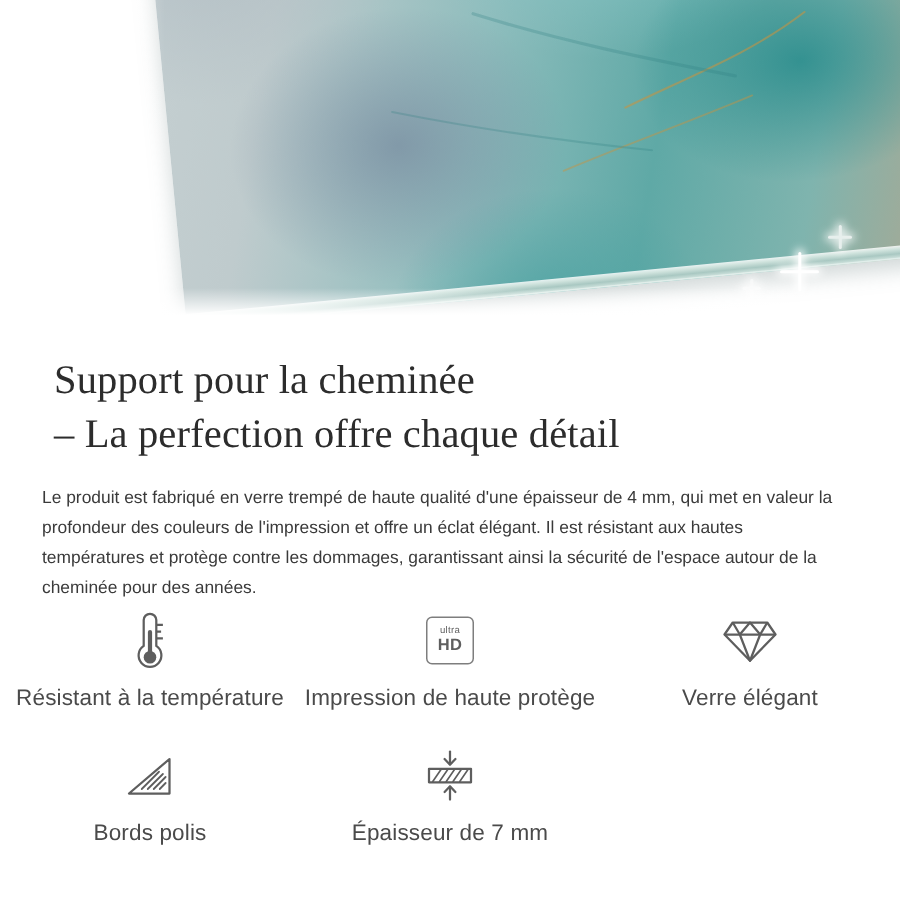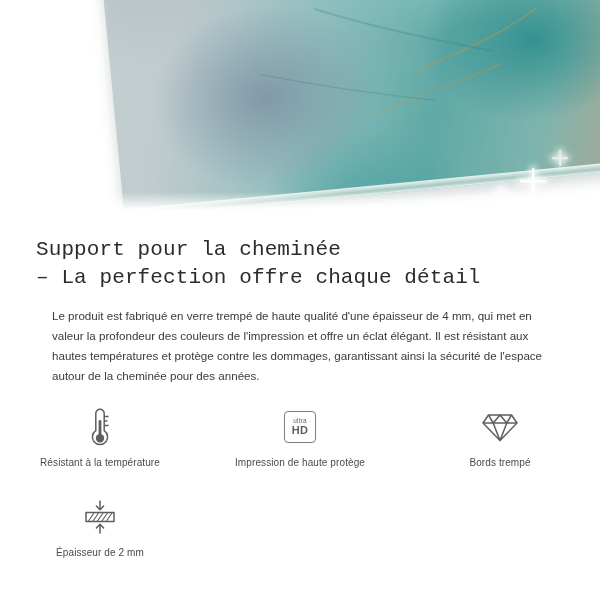--- a/index.html
+++ b/index.html
@@ -115,31 +115,31 @@
 
   
   .content {
     position: absolute;
     left: 0; top: 218px;
     width: 600px;
   }
   .headline {
     margin: 0;
     padding: 18px 48px 0 36px;
-    font-family: Liberation Mono, monospace;
-    font-size: 21px;
+    font-family: Liberation Serif, serif;
+    font-size: 27px;
     line-height: 1.32;
     font-weight: 400;
     color: #2c2c2c;
     letter-spacing: 0.1px;
   }
   .headline .l2 { display: block; }
   .body-copy {
     margin: 0;
-    padding: 15px 42px 0 52px;
+    padding: 15px 42px 0 28px;
     font-size: 11.6px;
     line-height: 1.72;
     color: #3a3a3a;
   }
 
   
   .features {
     position: absolute;
     left: 0;
     top: 398px;
@@ -158,21 +158,21 @@
     box-sizing: border-box;
   }
   .feature .ico {
     height: 46px;
     display: flex;
     align-items: center;
     justify-content: center;
   }
   .feature .cap {
     margin-top: 7px;
-    font-size: 10px;
+    font-size: 15px;
     color: #4a4a4a;
     text-align: left;
     letter-spacing: 0.1px;
   }
   svg { display: block; }
 
   .hd-badge {
     width: 30px; height: 30px;
     border: 1.6px solid #7e7e7e;
     border-radius: 4px;
@@ -274,40 +274,54 @@
       <div class="ico">
         <svg width="40" height="34" viewBox="0 0 40 34">
           <g fill="none" stroke="#5e5e5e" stroke-width="1.5" stroke-linejoin="round">
             <path d="M8.5 5 H31.5 L37 13 L20 30.5 L3 13 Z"></path>
             <path d="M3 13 H37"></path>
             <path d="M8.5 5 L13.2 13 L20 30.5 L26.8 13 L31.5 5"></path>
             <path d="M13.2 13 L20 5 L26.8 13"></path>
           </g>
         </svg>
       </div>
-      <div class="cap">Bords trempé</div>
-    </div>
-
+      <div class="cap">Verre élégant</div>
+    </div>
+
+    <div class="feature">
+      <div class="ico">
+        <svg width="34" height="32" viewBox="0 0 34 32">
+          <path d="M3 28 L30 28 L30 5 Z" fill="none" stroke="#5e5e5e" stroke-width="1.5" stroke-linejoin="round"></path>
+          <g stroke="#5e5e5e" stroke-width="1.2" stroke-linecap="round">
+            <line x1="11.5" y1="25" x2="23" y2="13.5"></line>
+            <line x1="15.5" y1="25" x2="25.6" y2="15"></line>
+            <line x1="19.5" y1="25" x2="27.4" y2="17"></line>
+            <line x1="23.5" y1="25" x2="27.4" y2="21"></line>
+          </g>
+        </svg>
+      </div>
+      <div class="cap">Bords polis</div>
+    </div>
 
     <div class="feature">
       <div class="ico">
         <svg width="40" height="36" viewBox="0 0 40 36">
           <g stroke="#5e5e5e" stroke-width="1.5" fill="none" stroke-linecap="round" stroke-linejoin="round">
             <line x1="20" y1="2" x2="20" y2="10"></line>
             <path d="M16.4 7 L20 10.8 L23.6 7"></path>
             <line x1="20" y1="34" x2="20" y2="26"></line>
             <path d="M16.4 29 L20 25.2 L23.6 29"></path>
             <rect x="6" y="13.5" width="28" height="9"></rect>
           </g>
           <g stroke="#5e5e5e" stroke-width="1.1" stroke-linecap="round">
             <line x1="8.5" y1="22" x2="14" y2="14"></line>
             <line x1="13" y1="22" x2="18.5" y2="14"></line>
             <line x1="17.5" y1="22" x2="23" y2="14"></line>
             <line x1="22" y1="22" x2="27.5" y2="14"></line>
             <line x1="26.5" y1="22" x2="32" y2="14"></line>
           </g>
         </svg>
       </div>
-      <div class="cap">Épaisseur de 2 mm</div>
+      <div class="cap">Épaisseur de 7 mm</div>
     </div>
 
   </div>
 </div>
 
 </body></html>

